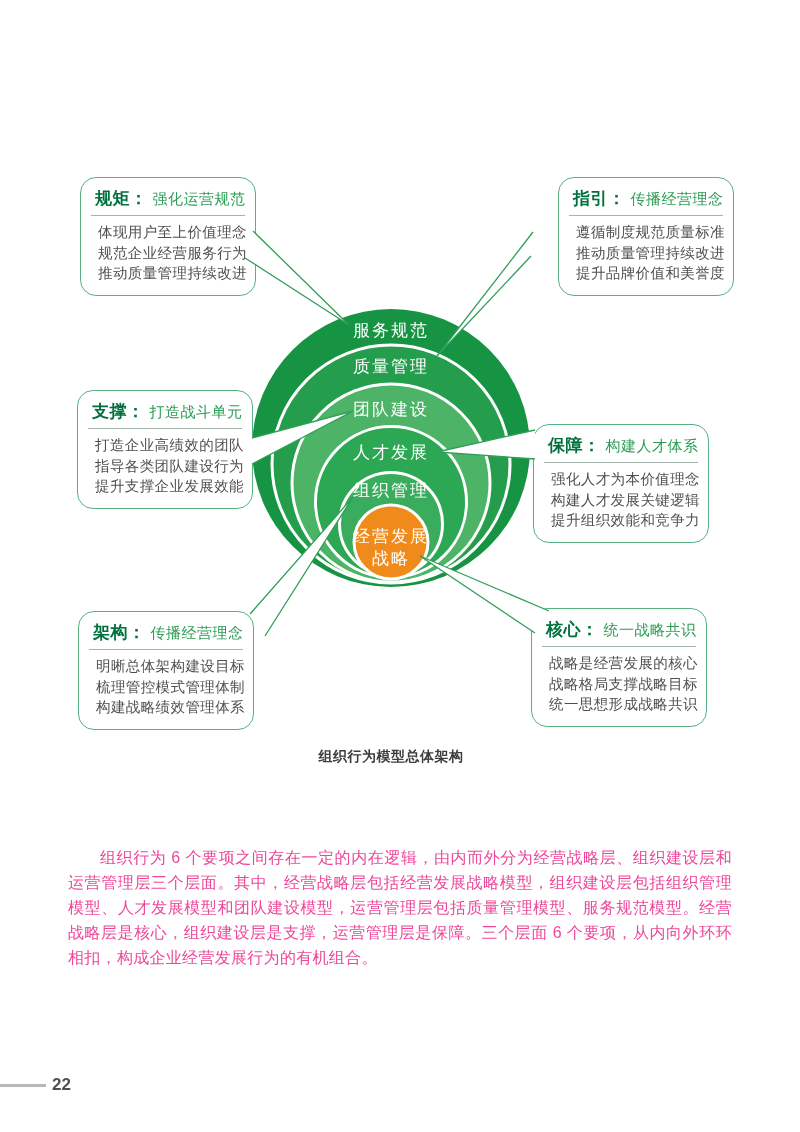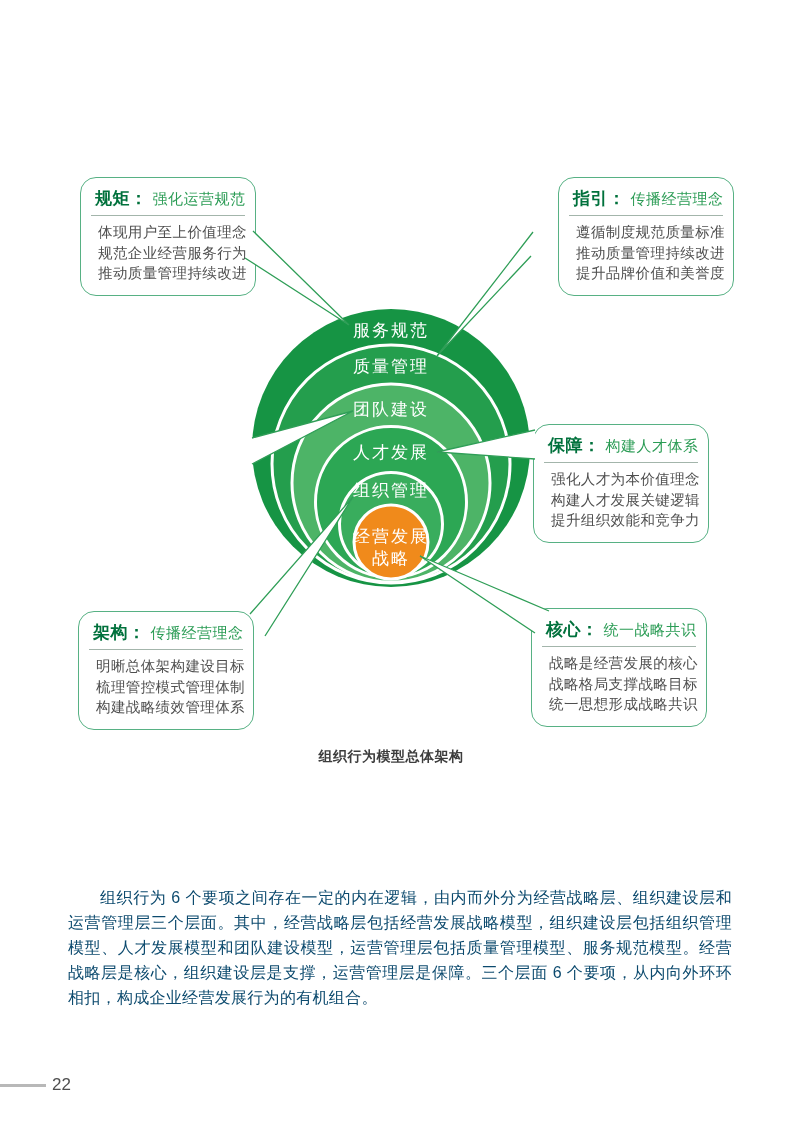--- a/index.html
+++ b/index.html
@@ -27,26 +27,26 @@
     text-align:right;white-space:nowrap;letter-spacing:0.4px;
   }
   
   .caption{
     position:absolute;left:0;right:18px;top:748px;text-align:center;
     font-size:14px;font-weight:600;color:#3d3d3d;letter-spacing:0.5px;
   }
   
   .body-text{
     position:absolute;left:68px;right:68px;top:845px;
-    font-size:16px;line-height:25px;color:#0c4a6e;
-    text-align:justify;text-indent:2em;letter-spacing:0.3px;margin-top:40px;
+    font-size:16px;line-height:25px;color:#ec4899;
+    text-align:justify;text-indent:2em;letter-spacing:0.3px;
   }
   
   .footer-rule{position:absolute;left:0;top:1084px;width:46px;height:3px;background:#b8b8b8;}
-  .page-number{position:absolute;left:52px;top:1075px;font-size:17px;color:#4f4f4f;}
+  .page-number{position:absolute;left:52px;top:1075px;font-size:17px;color:#4f4f4f;font-weight:bold;}
   .ring-label{
     font-family:"Liberation Sans",sans-serif;font-size:17px;fill:#ffffff;letter-spacing:2px;
   }
 </style>
 </head>
 <body>
 
 <div class="page">
 
   <svg class="layer" width="800" height="1132" viewBox="0 0 800 1132" style="z-index:1">
@@ -85,20 +85,32 @@
       <span class="sub">传播经营理念</span>
     </div>
     <div class="divider"></div>
     <div>
       <div class="cline">遵循制度规范质量标准</div>
       <div class="cline">推动质量管理持续改进</div>
       <div class="cline">提升品牌价值和美誉度</div>
     </div>
   </div>
 
+  <div class="callout" style="left:77px;top:390px;">
+    <div class="callout-title">
+      <span class="kw">支撑：</span>
+      <span class="sub">打造战斗单元</span>
+    </div>
+    <div class="divider"></div>
+    <div>
+      <div class="cline">打造企业高绩效的团队</div>
+      <div class="cline">指导各类团队建设行为</div>
+      <div class="cline">提升支撑企业发展效能</div>
+    </div>
+  </div>
 
   <div class="callout" style="left:533px;top:392px;margin-top:32px;">
     <div class="callout-title">
       <span class="kw">保障：</span>
       <span class="sub">构建人才体系</span>
     </div>
     <div class="divider"></div>
     <div>
       <div class="cline">强化人才为本价值理念</div>
       <div class="cline">构建人才发展关键逻辑</div>

